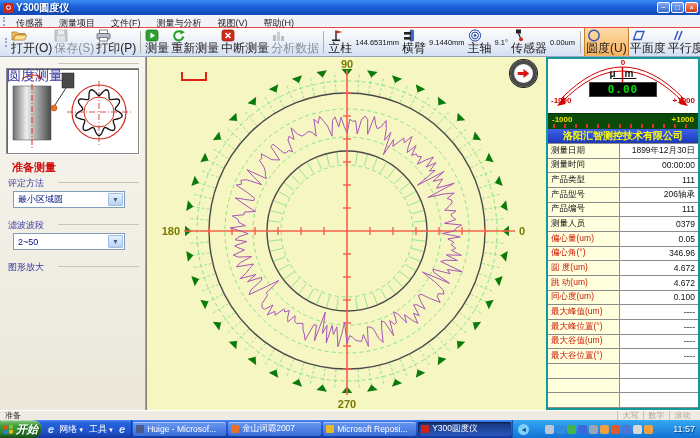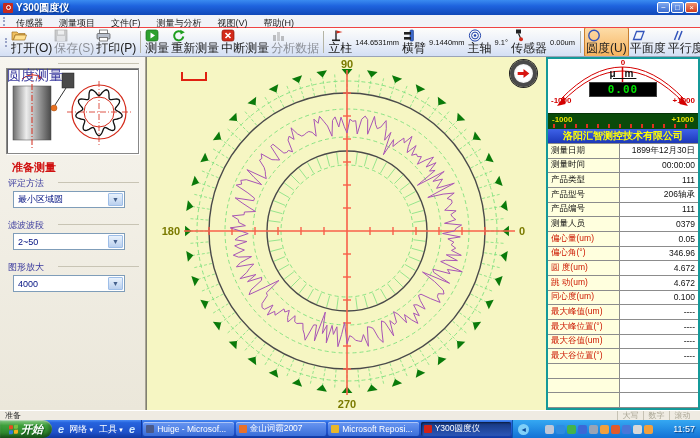--- a/index.html
+++ b/index.html
@@ -66,21 +66,21 @@
   .rrow.red .rlabel{color:#CC1800;}
   .rvalue{background:#fff;border-bottom:1px solid #8C8C8C;font-size:8.5px;color:#101010;padding:0 3px 0 0;display:flex;align-items:center;justify-content:flex-end;white-space:nowrap;overflow:hidden;}
 
   
   .statusbar{height:10px;background:#EFEBE2;border-top:1px solid #fff;display:flex;align-items:center;font-size:8px;color:#333;padding:0 5px;}
   .sb-spacer{flex:1;}
   .sb-ind{width:26px;text-align:center;color:#A9A594;border-left:1px solid #C6C2B4;line-height:9px;}
 
   
   .taskbar{height:18px;display:flex;align-items:stretch;background:linear-gradient(180deg,#4A8CF5 0%,#2663DD 15%,#1E50C8 70%,#1038A0 100%);}
-  .start-btn{width:52px;flex:none;background:linear-gradient(180deg,#8CCE8A 0%,#3FA03C 30%,#2F8A2E 70%,#1F6B20 100%);border-radius:0 9px 9px 0;display:flex;align-items:center;justify-content:center;gap:3px;color:#fff;font-weight:bold;font-style:italic;font-size:11px;box-shadow:inset -2px -2px 4px rgba(0,0,0,.35), inset 0 1px 1px rgba(255,255,255,.5);text-shadow:1px 1px 1px #14521a;}
+  .start-btn{width:42px;flex:none;background:linear-gradient(180deg,#8CCE8A 0%,#3FA03C 30%,#2F8A2E 70%,#1F6B20 100%);border-radius:0 9px 9px 0;display:flex;align-items:center;justify-content:center;gap:3px;color:#fff;font-weight:bold;font-style:italic;font-size:11px;box-shadow:inset -2px -2px 4px rgba(0,0,0,.35), inset 0 1px 1px rgba(255,255,255,.5);text-shadow:1px 1px 1px #14521a;}
   .flag{display:grid;grid-template-columns:4px 4px;grid-template-rows:4px 4px;gap:1px;transform:skewY(-6deg);}
   .flag i{display:block;border-radius:1px;}
   .qlaunch{display:flex;align-items:center;gap:5px;padding:0 6px;color:#fff;font-size:9px;flex:none;border-right:1px solid #1038A0;}
   .ie-icon{color:#CFE8FF;font-weight:bold;font-style:italic;font-size:11px;line-height:11px;}
   .ql-caret{font-size:6px;margin-left:1px;}
   .task-btn{flex:0 1 97px;margin:2px 1px;border-radius:2px;background:linear-gradient(180deg,#6A97F2,#3A6ED8);color:#fff;font-size:8.5px;display:flex;align-items:center;gap:3px;padding:0 3px;overflow:hidden;white-space:nowrap;box-shadow:inset 0 1px 0 rgba(255,255,255,.45);}
   .task-btn.active{background:linear-gradient(180deg,#16377E,#2B56B8);box-shadow:inset 1px 1px 2px rgba(0,0,0,.55);}
   .task-icon{width:8px;height:8px;border-radius:1px;flex:none;}
   .tray{margin-left:auto;display:flex;align-items:center;gap:16px;background:linear-gradient(180deg,#35A8F2 0%,#1272D6 100%);border-left:1px solid #0B55B0;padding:0 5px;flex:none;}
   .tray-chevron{width:11px;height:11px;border-radius:50%;background:#7FD0F8;color:#0A4A9A;font-size:7px;line-height:11px;text-align:center;}
@@ -335,24 +335,20 @@
 
       <span class="sec-label" style="top:162px;text-align:right;">滤波波段</span>
       <span class="sec-line" style="top:167px;left:58px;"></span>
       <div class="dd" style="top:176px;">
         <span>2~50</span>
         <span class="arrow">▼</span>
       </div>
 
       <span class="sec-label" style="top:204px;">图形放大</span>
       <span class="sec-line" style="top:209px;left:58px;"></span>
-      <div class="dd" style="top:218px;">
-        <span>4000</span>
-        <span class="arrow">▼</span>
-      </div>
     </div>
 
     <div class="chart-panel" id="chart-panel" style="background: rgb(246, 246, 195);">
       <div class="bracket-icon"></div>
       <div class="nav-button">
         <svg width="15" height="13" viewBox="0 0 18 14">
             <path d="M2 5.2 h7 v-3.6 l7 5.4 -7 5.4 v-3.6 h-7 z" fill="#D81510"></path>
           </svg>
       </div>
       <svg id="polar-svg" width="400" height="353">

